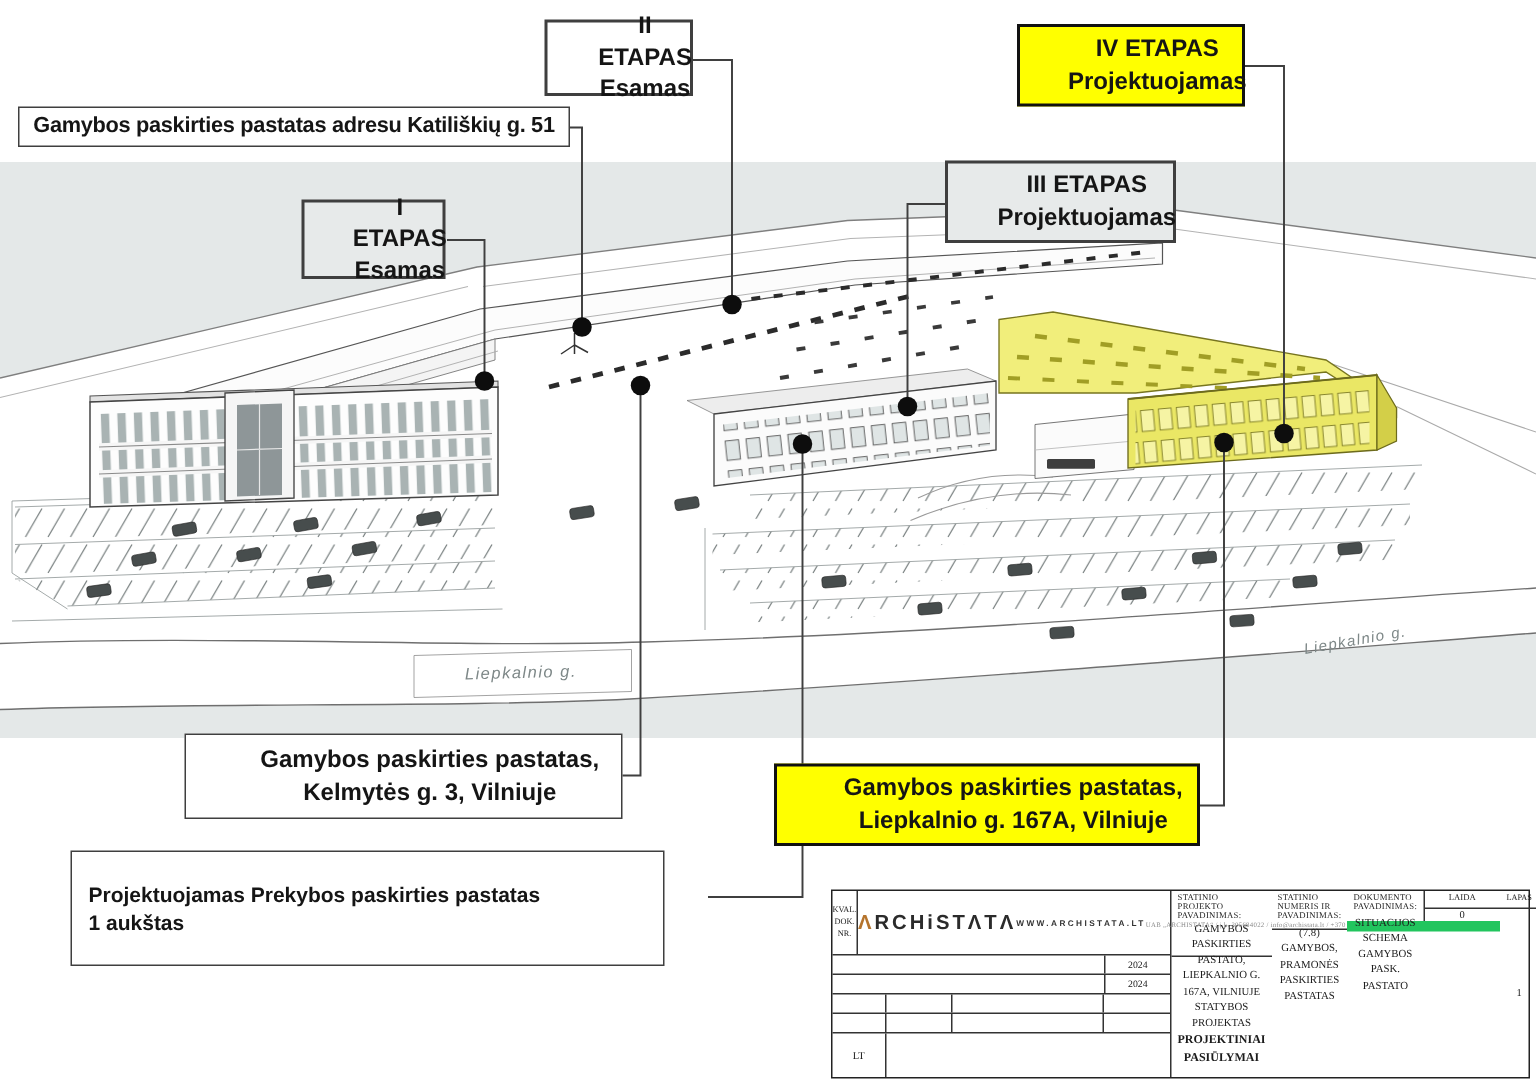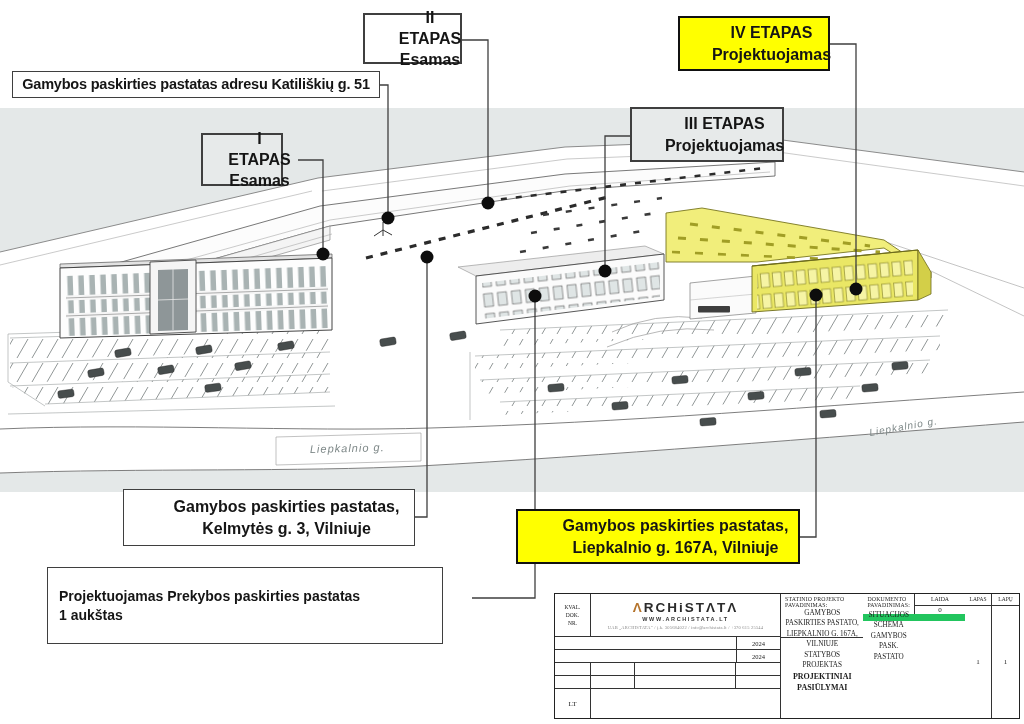--- a/index.html
+++ b/index.html
@@ -18,21 +18,21 @@
   
   .tb{position:absolute;left:554px;top:593px;width:466px;height:126px;z-index:3;
       box-sizing:border-box;border:1.4px solid #222;background:#fff;display:flex;
       font-family:"Liberation Serif",serif;color:#1c1c1c;}
   .tb *{box-sizing:border-box;}
   .tb-left{width:226px;display:flex;flex-direction:column;border-right:1px solid #333;}
   .tb-right{flex:1;display:flex;flex-direction:row;}
   .tb-l-top{height:43px;display:flex;border-bottom:1px solid #333;}
   .kval{width:36px;border-right:1px solid #333;font-size:5.5px;text-align:center;
         display:flex;align-items:center;justify-content:center;white-space:pre-line;line-height:1.5;}
-  .logo-cell{flex:1;display:flex;flex-direction:column;align-items:center;justify-content:center;}
+  .logo-cell{flex:1;display:flex;flex-direction:row;align-items:center;justify-content:center;}
   .logo{font-family:"Liberation Sans",sans-serif;font-weight:bold;font-size:13.5px;
         letter-spacing:2px;color:#2b2b2b;line-height:1;}
   .logo-a{color:#b5742c;}
   .logo-url{font-family:"Liberation Sans",sans-serif;font-size:5.5px;font-weight:bold;
             letter-spacing:1.6px;color:#333;margin-top:2px;}
   .logo-contact{font-size:4.5px;color:#8a8a8a;margin-top:2.5px;letter-spacing:0.2px;white-space:nowrap;}
   .tb-row-thin{height:13px;display:flex;border-bottom:1px solid #333;}
   .tb-row-thin .blank{flex:1;}
   .tb-row-thin .yr{width:44px;border-left:1px solid #333;font-size:6.5px;
                    display:flex;align-items:center;justify-content:center;}
@@ -204,21 +204,21 @@
       <circle cx="605" cy="271" r="6.5"></circle>
     <circle cx="856" cy="289" r="6.5"></circle>
       <circle cx="816" cy="295" r="6.5"></circle>
     <circle cx="427" cy="257" r="6.5"></circle>
       <circle cx="535" cy="296" r="6.5"></circle>
   </g>
 </svg>
 
 <div class="lbl one-line" style="left:12px;top:71px;width:368px;height:27px;border-width:1.5px;">Gamybos paskirties pastatas adresu Katiliškių g. 51</div>
 
-<div class="lbl on-band" style="left:201px;top:133px;width:82px;height:53px;">
+<div class="lbl on-band" style="left:201px;top:133px;width:96px;height:53px;">
   <div class="t">I ETAPAS</div>
   <div class="t">Esamas</div>
 </div>
 
 <div class="lbl" style="left:363px;top:13px;width:99px;height:51px;">
   <div class="t">II ETAPAS</div>
   <div class="t">Esamas</div>
 </div>
 
 <div class="lbl on-band" style="left:630px;top:107px;width:154px;height:55px;">
@@ -283,20 +283,24 @@
         <div style="flex:1;"></div>
       </div>
   </div>
   <div class="tb-right">
     <div class="tb-r1">
       <div class="tb-lab">STATINIO PROJEKTO PAVADINIMAS:</div>
       <div class="tb-c">GAMYBOS PASKIRTIES PASTATO, LIEPKALNIO G. 167A, VILNIUJE</div>
       <div class="tb-c">STATYBOS PROJEKTAS</div>
       <div class="tb-c tb-b">PROJEKTINIAI PASIŪLYMAI</div>
     </div>
+    <div class="tb-r2">
+      <div class="tb-lab">STATINIO NUMERIS IR PAVADINIMAS:</div>
+      <div class="tb-c" style="margin-top:3px;">(7.8) GAMYBOS, PRAMONĖS PASKIRTIES PASTATAS</div>
+    </div>
     <div class="tb-r3">
       <div class="r3-main">
         <div class="tb-lab">DOKUMENTO PAVADINIMAS:</div>
         <div class="tb-c" style="margin-top:2px;">SITUACIJOS SCHEMA GAMYBOS PASK. PASTATO</div>
       </div>
       <div class="laida">
         <div class="h">LAIDA</div>
         <div class="v">0</div>
       </div>
     </div>

